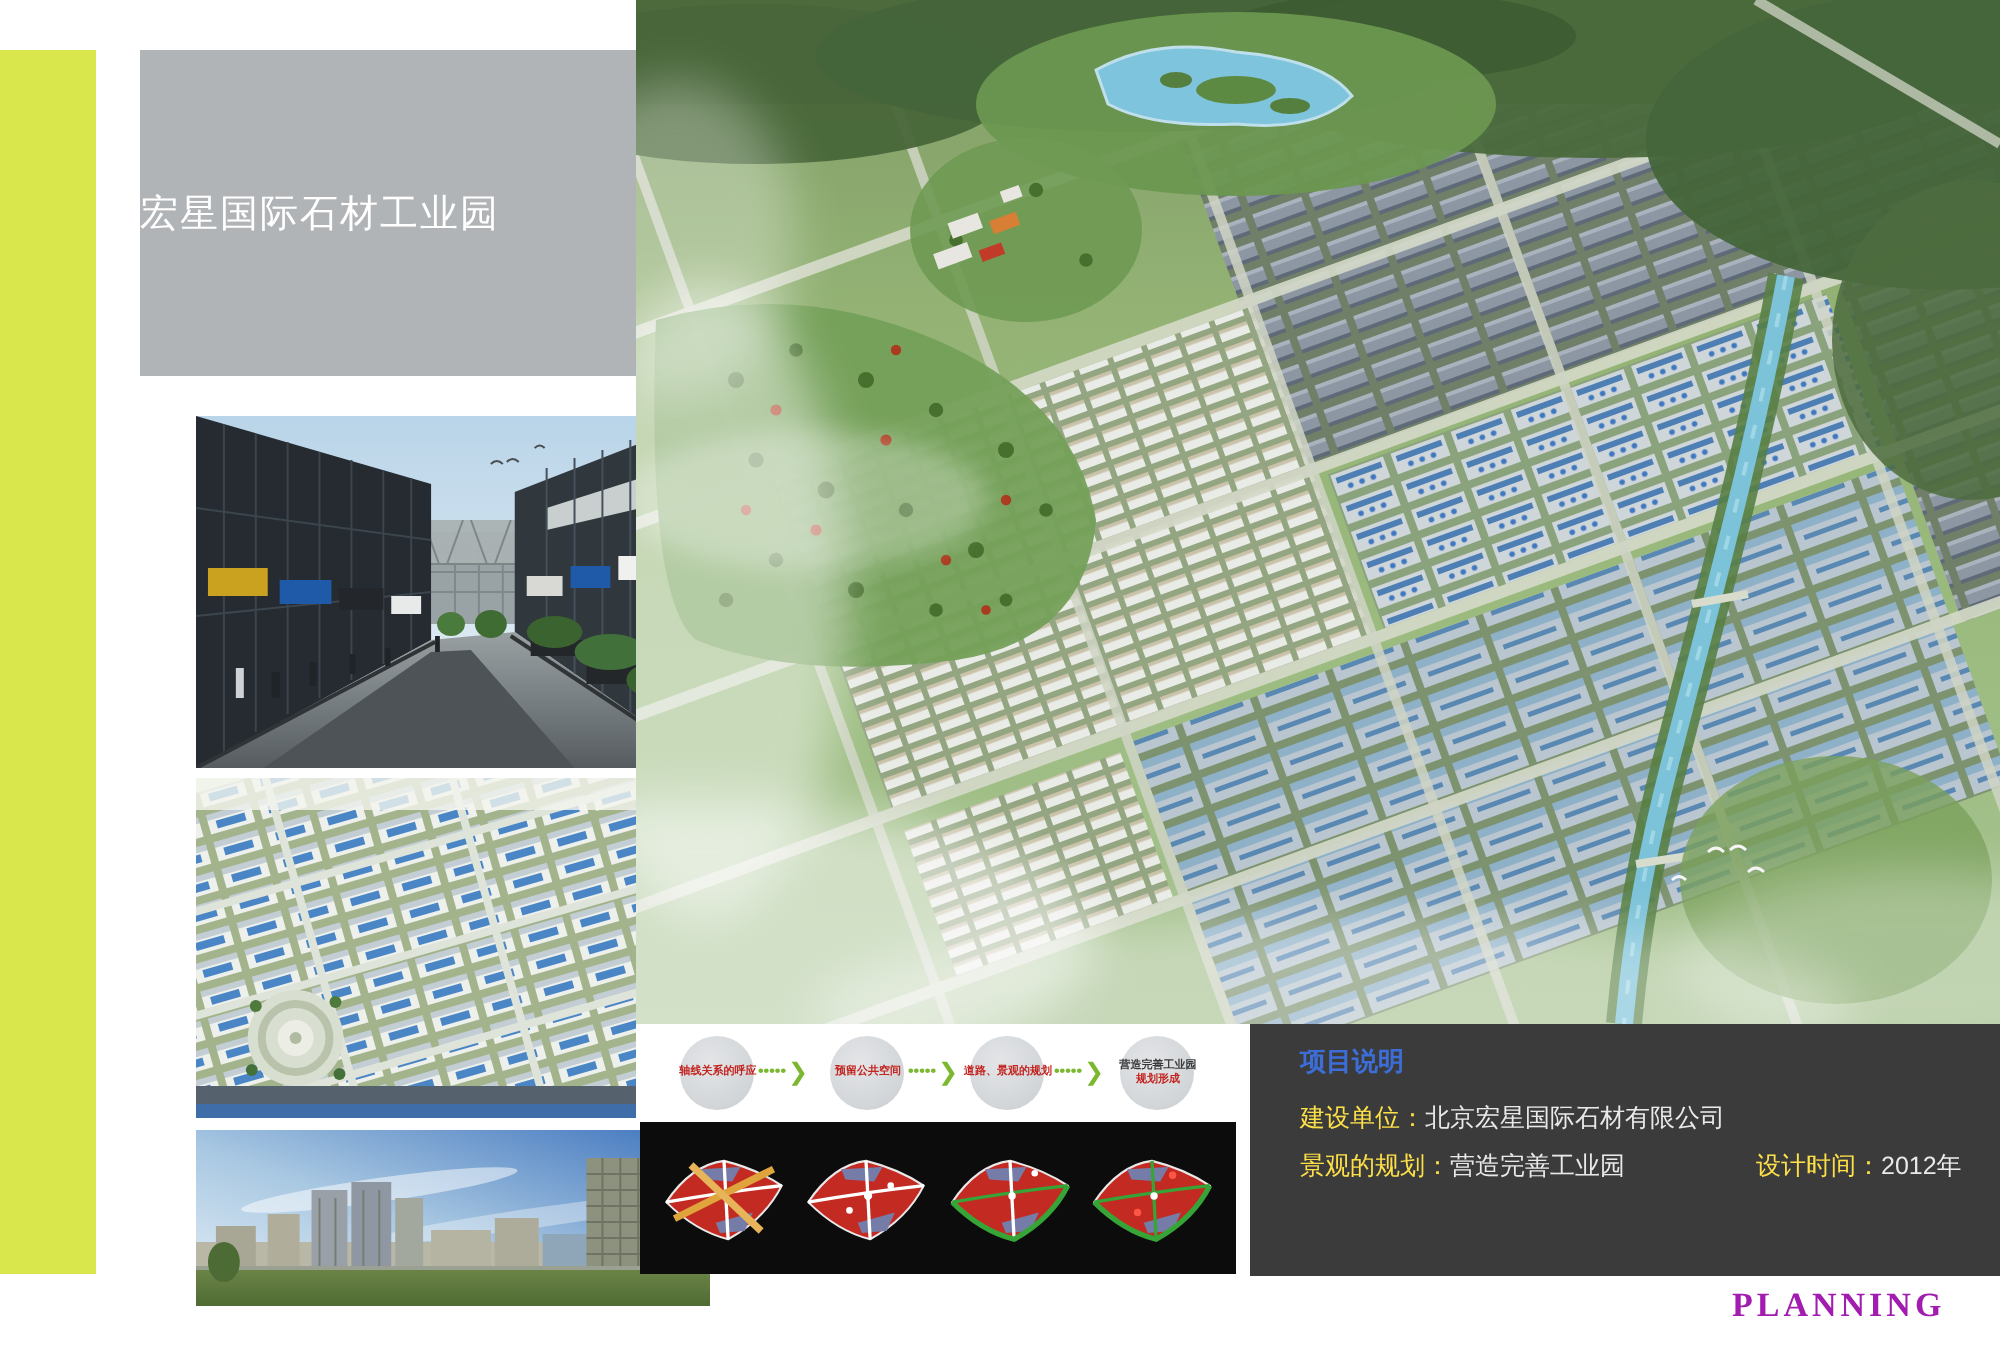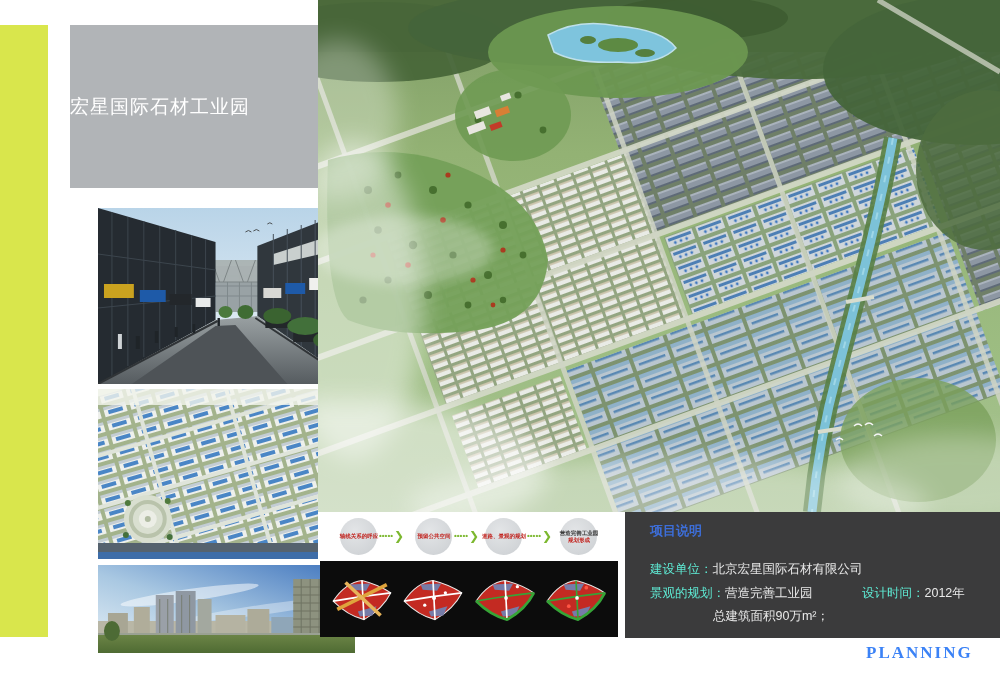--- a/index.html
+++ b/index.html
@@ -41,29 +41,29 @@
   .fa1{left:61px;} .fa2{left:136px;} .fa3{left:209px;}
 
   
   .diagram-panel{position:absolute;left:320px;top:561px;width:298px;height:76px;background:#0c0c0c;
                  display:flex;align-items:center;justify-content:space-around;padding:0 6px;box-sizing:border-box;}
   .diagram-panel svg{width:66px;height:56px;display:block;}
 
   
   .info-panel{position:absolute;left:625px;top:512px;width:375px;height:126px;background:#3b3b3c;
               box-sizing:border-box;padding:10px 0 0 25px;}
-  .info-title{color:#3d6ed8;font-size:13px;font-weight:bold;margin-bottom:18px;}
+  .info-title{color:#3d6ed8;font-size:13px;font-weight:bold;margin-bottom:8px;}
   .info-row{position:relative;color:#e9e9e9;font-size:12.5px;line-height:23.5px;white-space:nowrap;}
-  .info-row .lbl{color:#5eead4;}
-  .info-row .extra{position:absolute;left:212px;top:0;}
+  .info-row .lbl{color:#fde047;}
+  .info-row .extra{position:absolute;left:228px;top:0;}
   .info-row.indent{padding-left:63px;}
 
   
   .planning{position:absolute;left:866px;top:643px;font-family:"Liberation Serif","DejaVu Serif",serif;
-            font-weight:bold;font-size:17px;letter-spacing:2px;color:#3b82f6;}
+            font-weight:bold;font-size:17px;letter-spacing:2px;color:#a21caf;}
 </style>
 </head>
 <body>
 
 <div class="page">
 
   <div class="accent-bar"></div>
 
   <div class="title-box">
     <span>宏星国际石材工业园</span>
@@ -500,20 +500,17 @@
     <div class="info-title">项目说明</div>
     <div class="info-row">
       <span class="lbl">建设单位：</span><span>北京宏星国际石材有限公司</span>
     </div>
     <div class="info-row">
       <span class="lbl">景观的规划：</span><span>营造完善工业园</span>
       <span class="extra">
         <span class="lbl">设计时间：</span><span>2012年</span>
       </span>
     </div>
-    <div class="info-row indent">
-      <span>总建筑面积90万m²；</span>
-    </div>
   </div>
 
   <div class="planning">PLANNING</div>
 
 </div>
 
 </body></html>

